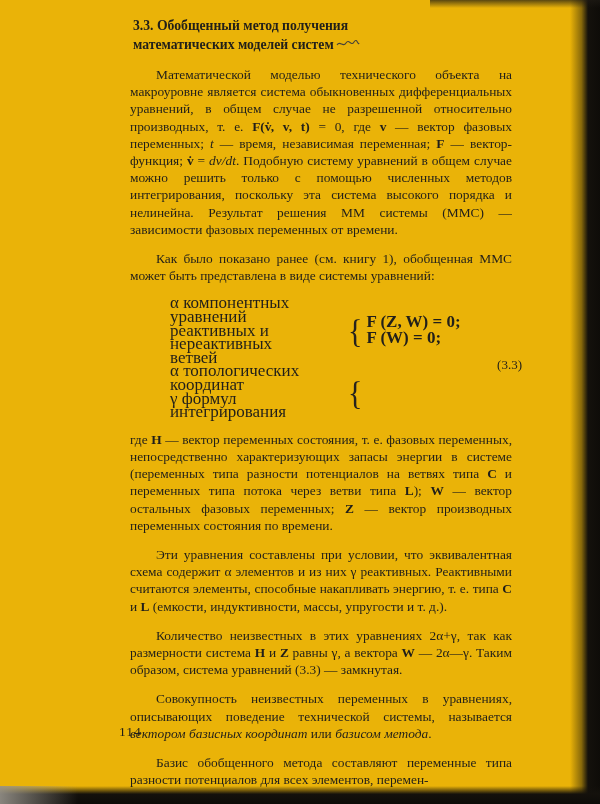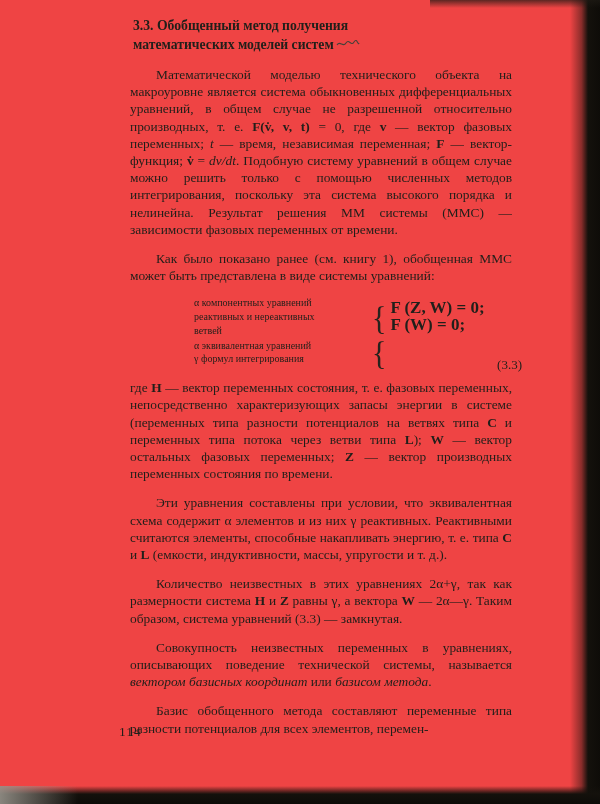--- a/index.html
+++ b/index.html
@@ -4,21 +4,21 @@
 <style>
   html, body { margin: 0; padding: 0; }
   body {
     width: 600px; height: 804px;
     font-family: "Liberation Serif", serif;
     background: #e9e7e1;
   }
   .page {
     position: relative;
     width: 600px; height: 804px;
-    background: #ef4444;
+    background: #eab308;
     color: #211f1a;
     overflow: hidden;
   }
   .heading {
     margin: 16px 0 12px 133px;
     font-weight: bold;
     font-size: 13.7px;
     line-height: 19px;
     width: 320px;
   }
@@ -37,23 +37,22 @@
 
   .equation {
     position: relative;
     margin: 6px 0 5px 52px;
     text-align: left;
   }
   .eq-group { display: flex; align-items: center; }
   .eq-label {
     flex: 0 0 auto;
     width: 176px;
-    font-size: 10px;
+    font-size: 17px;
     line-height: 13.6px;
-    margin-left: 24px;
   }
   .eq-brace {
     flex: 0 0 auto;
     font-size: 30px;
     line-height: 1;
     transform: scaleY(1.15);
     margin: 0 4px 0 2px;
     font-weight: 400;
     color: #26231d;
   }
@@ -136,21 +135,21 @@
         <div class="eq-lines">
           <div>F (Z, W) = 0;</div>
           <div>F (W) = 0;</div>
         </div>
       </div>
 
       <div class="eq-number">(3.3)</div>
 
       <div class="eq-group">
         <div class="eq-label">
-          <div>α эквивалентная уравнений</div>
+          <div>α топологических координат</div>
           <div>γ формул интегрирования</div>
         </div>
         <div class="eq-brace">{</div>
       </div>
     </div>
 
     <div>
         <p class="para noindent"><span>где </span><span class="b">H</span><span> — вектор переменных состояния, т. е. фазовых переменных, непосредственно характеризующих запасы энергии в системе (переменных типа разности потенциалов на ветвях типа </span><span class="b">C</span><span> и переменных типа потока через ветви типа </span><span class="b">L</span><span>); </span><span class="b">W</span><span> — вектор остальных фазовых переменных; </span><span class="b">Z</span><span> — вектор производных переменных состояния по времени.</span></p>
         <p class="para"><span>Эти уравнения составлены при условии, что эквивалентная схема содержит α элементов и из них γ реактивных. Реактивными считаются элементы, способные накапливать энергию, т. е. типа </span><span class="b">C</span><span> и </span><span class="b">L</span><span> (емкости, индуктивности, массы, упругости и т. д.).</span></p>
         <p class="para"><span>Количество неизвестных в этих уравнениях 2α+γ, так как размерности система </span><span class="b">H</span><span> и </span><span class="b">Z</span><span> равны γ, а вектора </span><span class="b">W</span><span> — 2α—γ. Таким образом, система уравнений (3.3) — замкнутая.</span></p>

